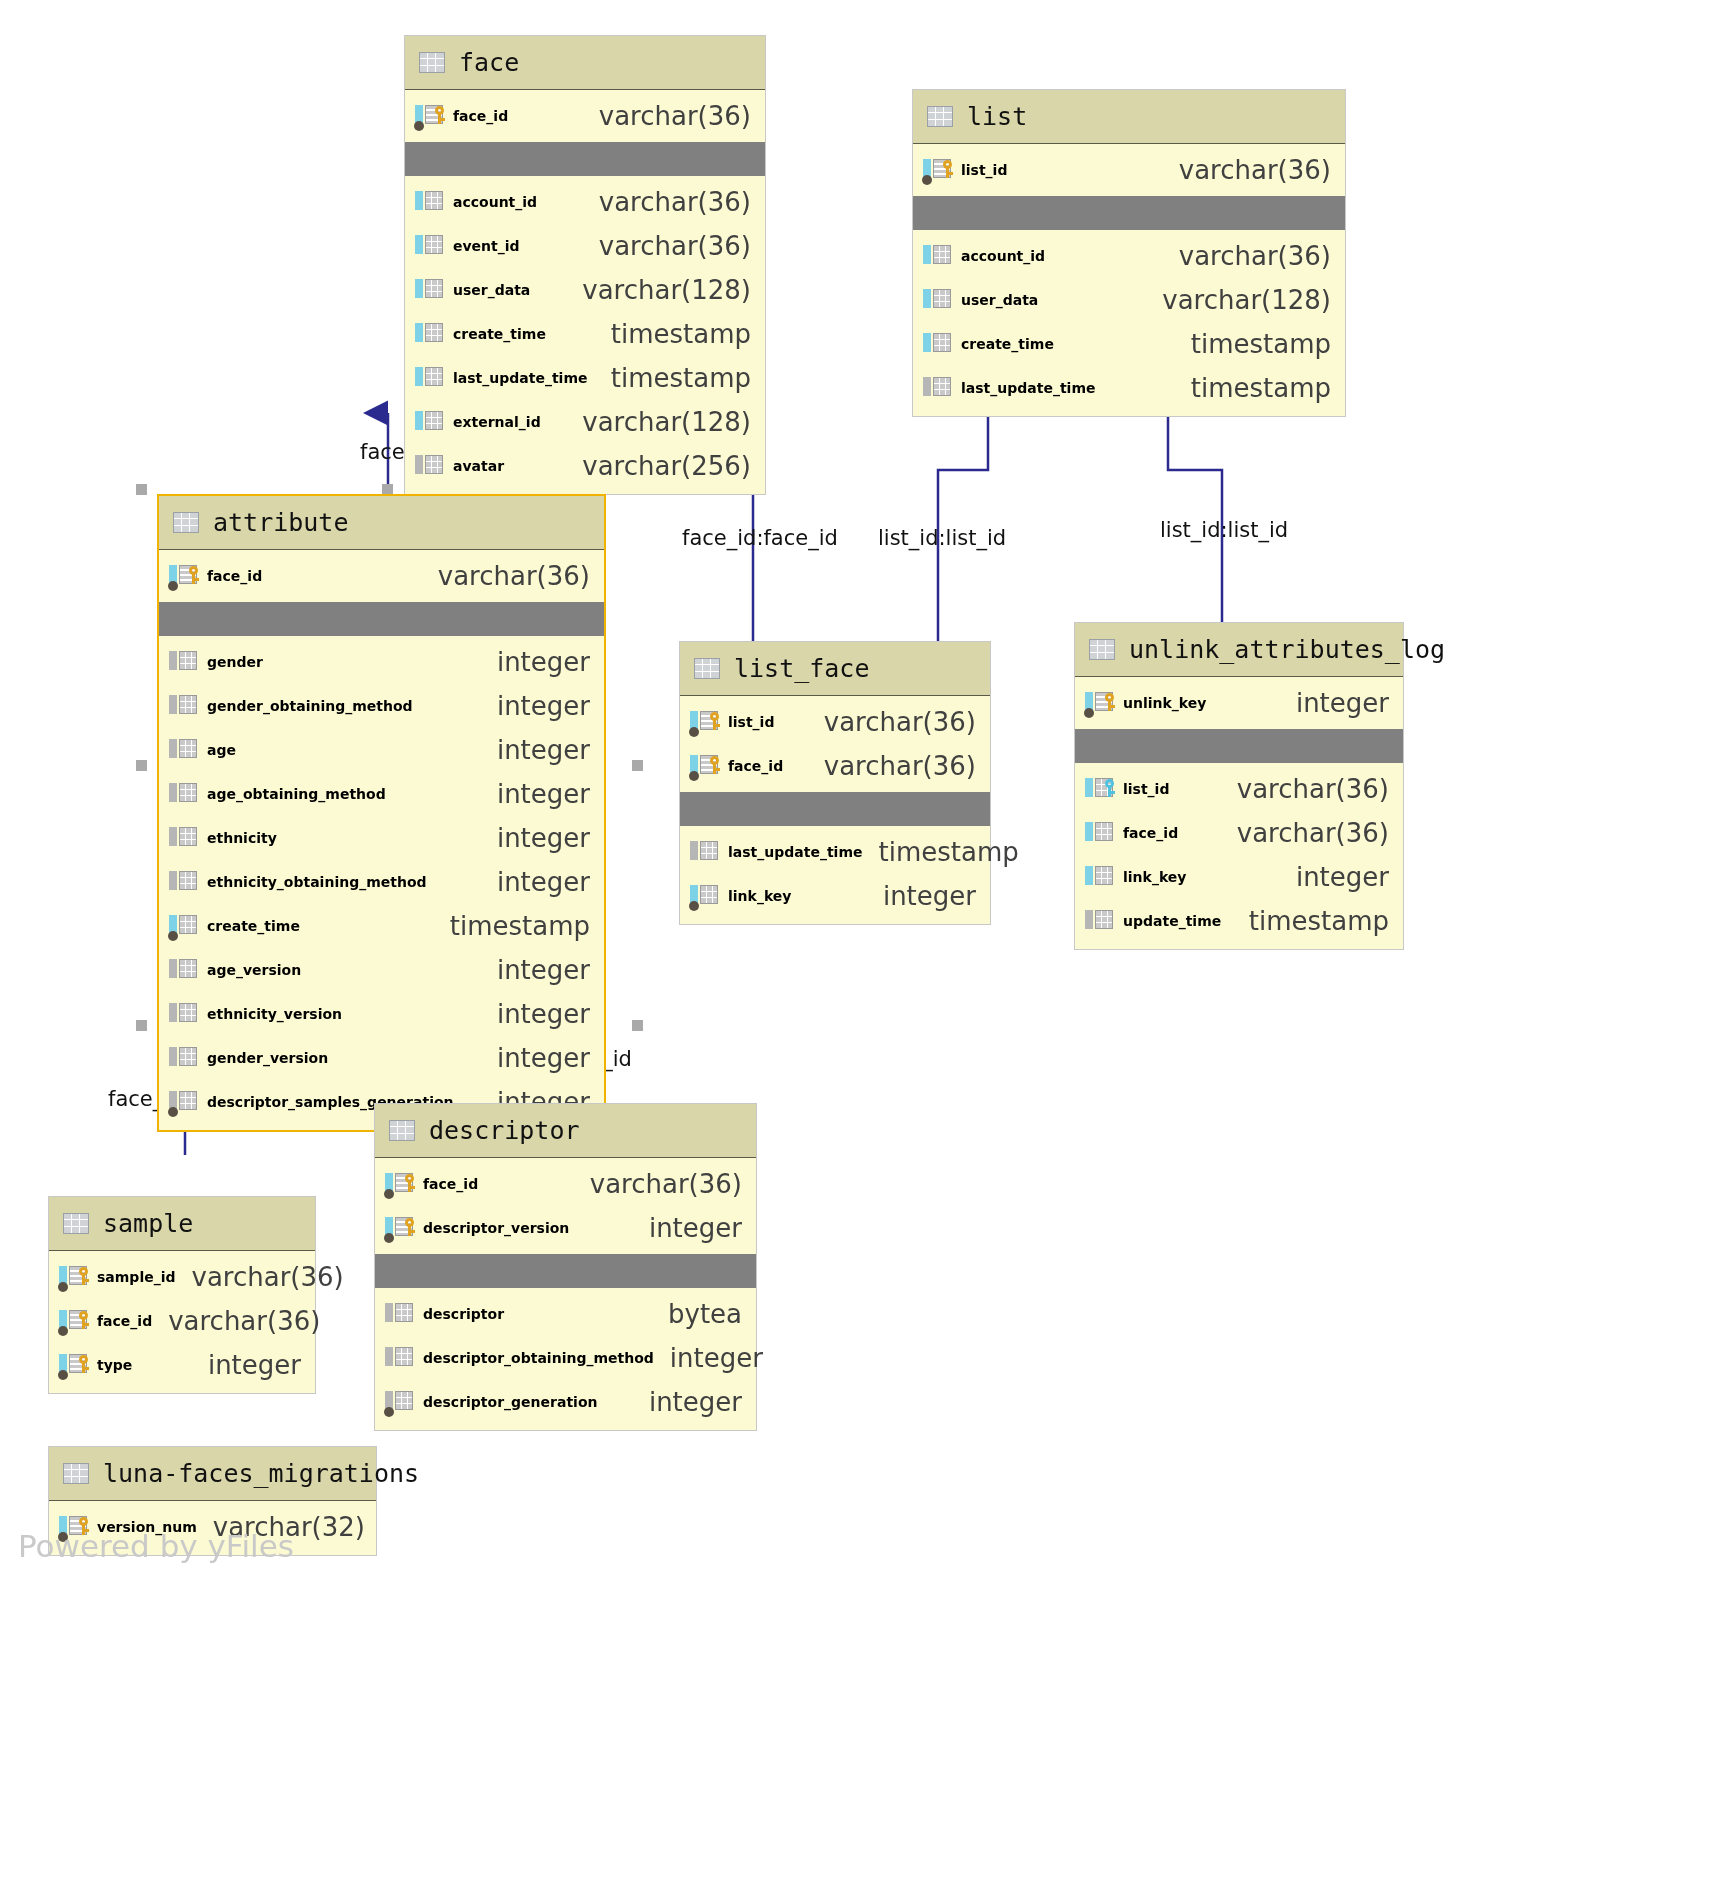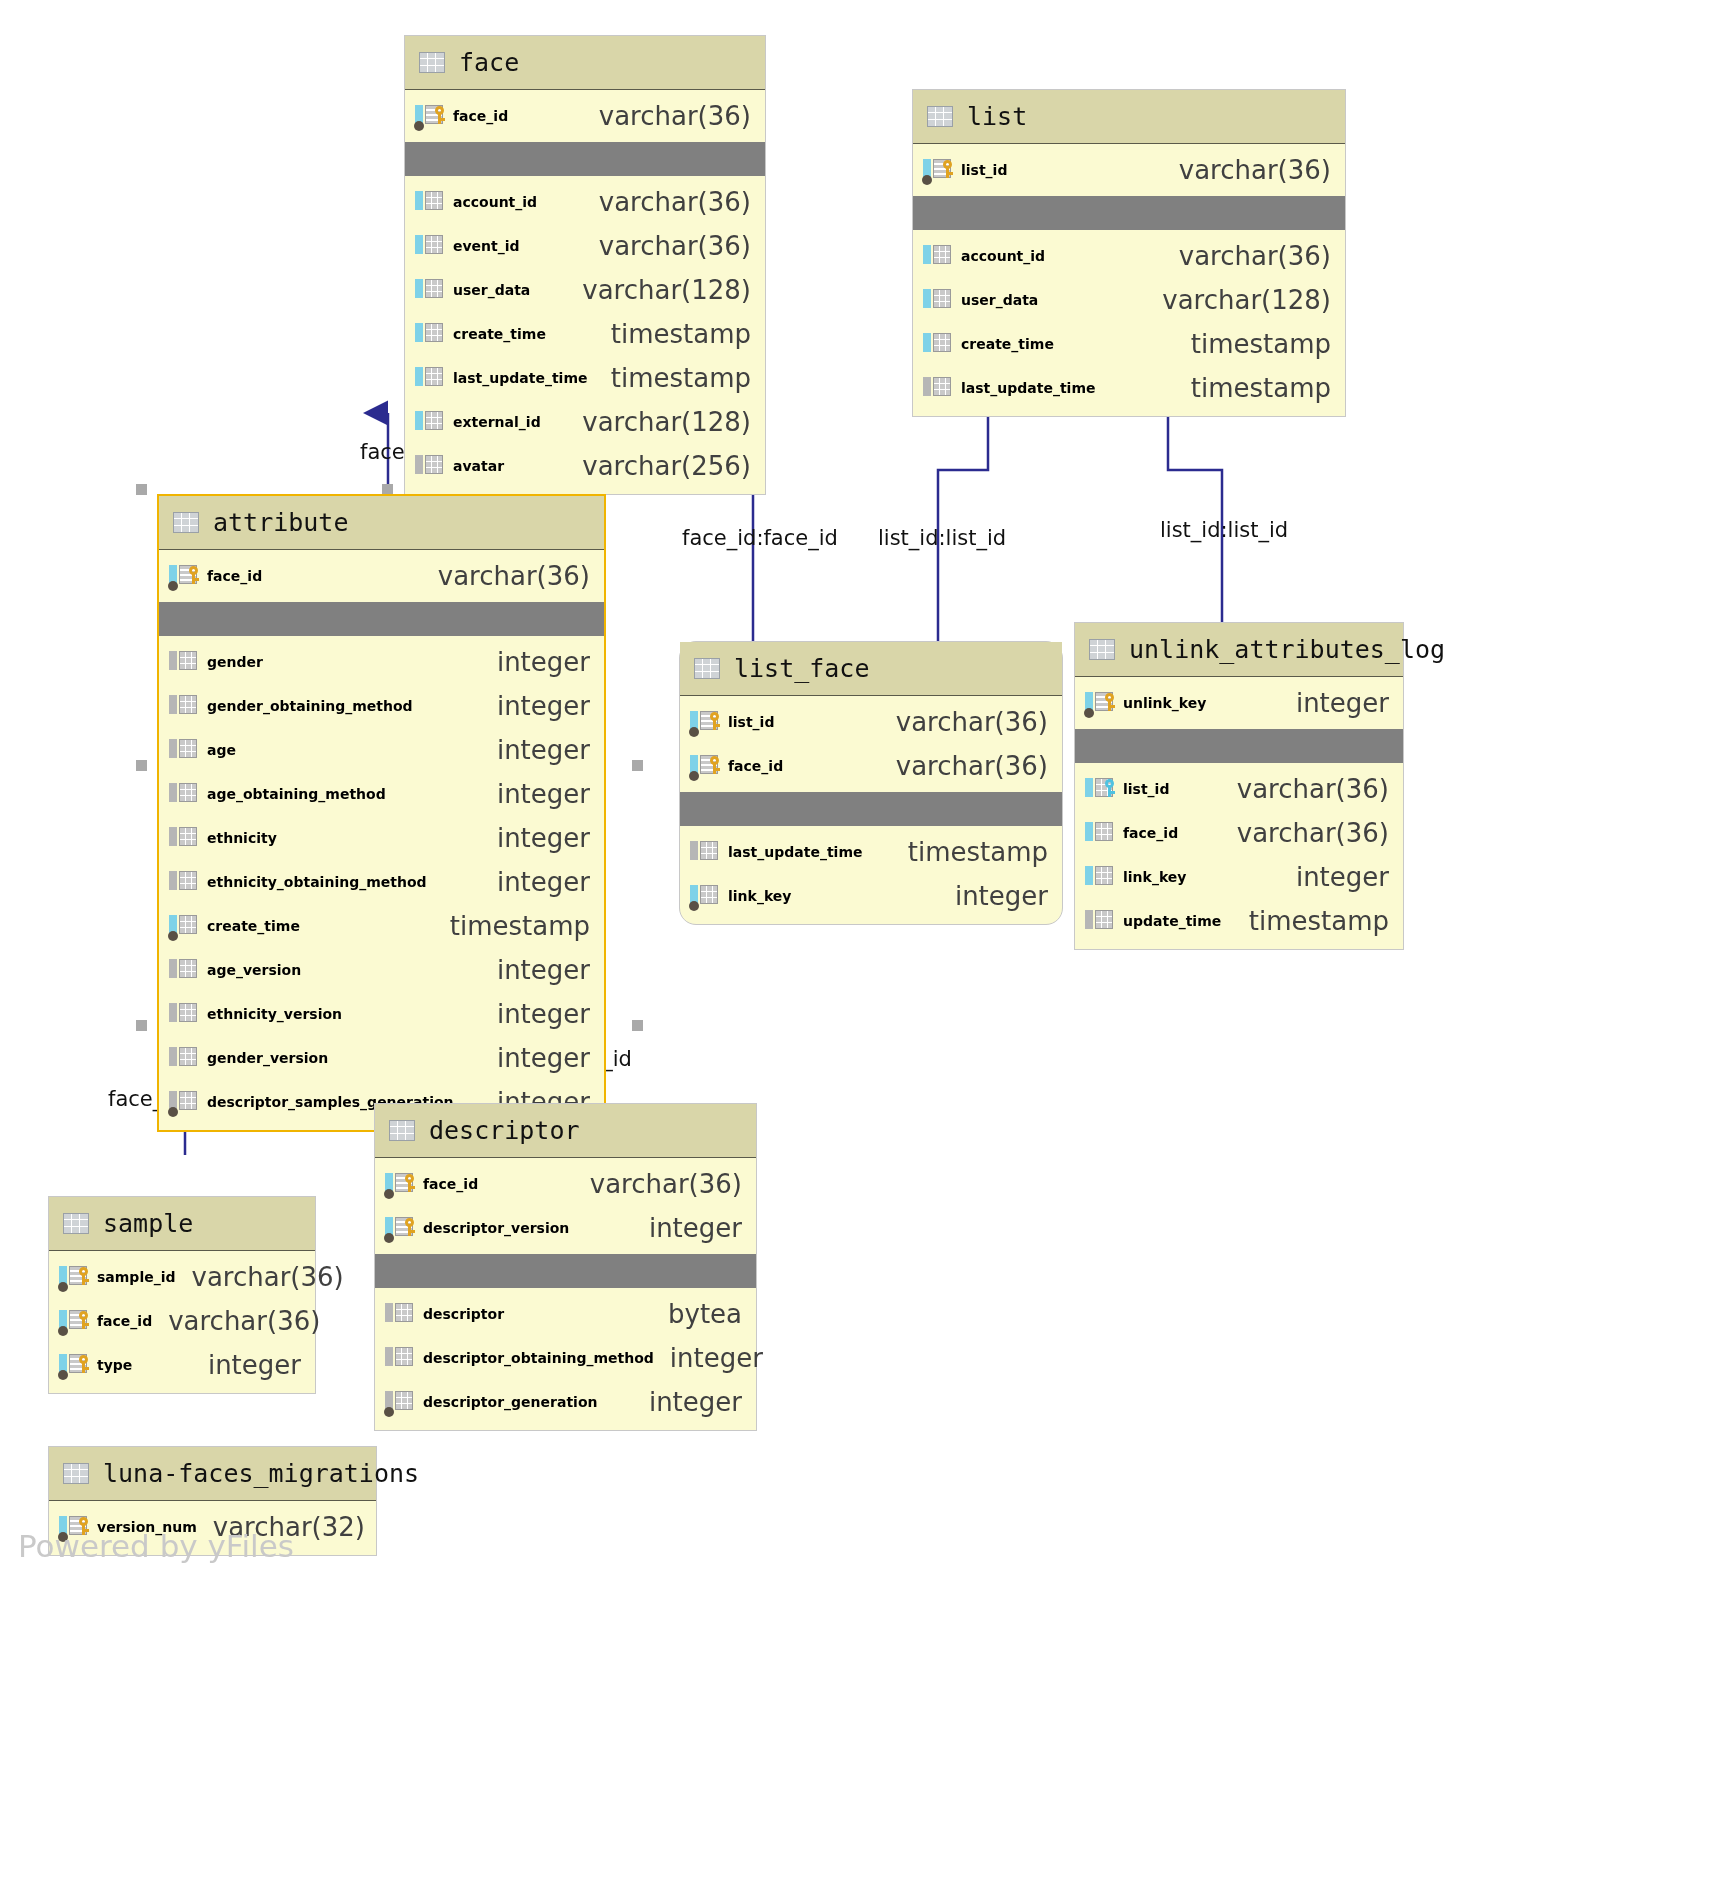--- a/index.html
+++ b/index.html
@@ -493,21 +493,21 @@
             <span class="icn nullable">
               <span class="bar"></span>
               <span class="grid"></span>
               <span class="dot"></span>
             </span>
             <span class="col-name">descriptor_samples_generation</span>
             <span class="col-type">integer</span>
           </div>
         </div>
       </div>
-      <div class="table-node" style="left: 665px; top: 641px; width: 384px; border-radius: 17px;">
+      <div class="table-node" style="left: 665px; top: 641px; width: 312px;">
         <div class="tbl-header">
           <span class="tbl-icon"></span>
           <span class="tbl-title">list_face</span>
         </div>
         <div class="rows">
           <div class="row">
             <span class="icn pk">
               <span class="bar"></span>
               <span class="grid"></span>
               <span class="key">

